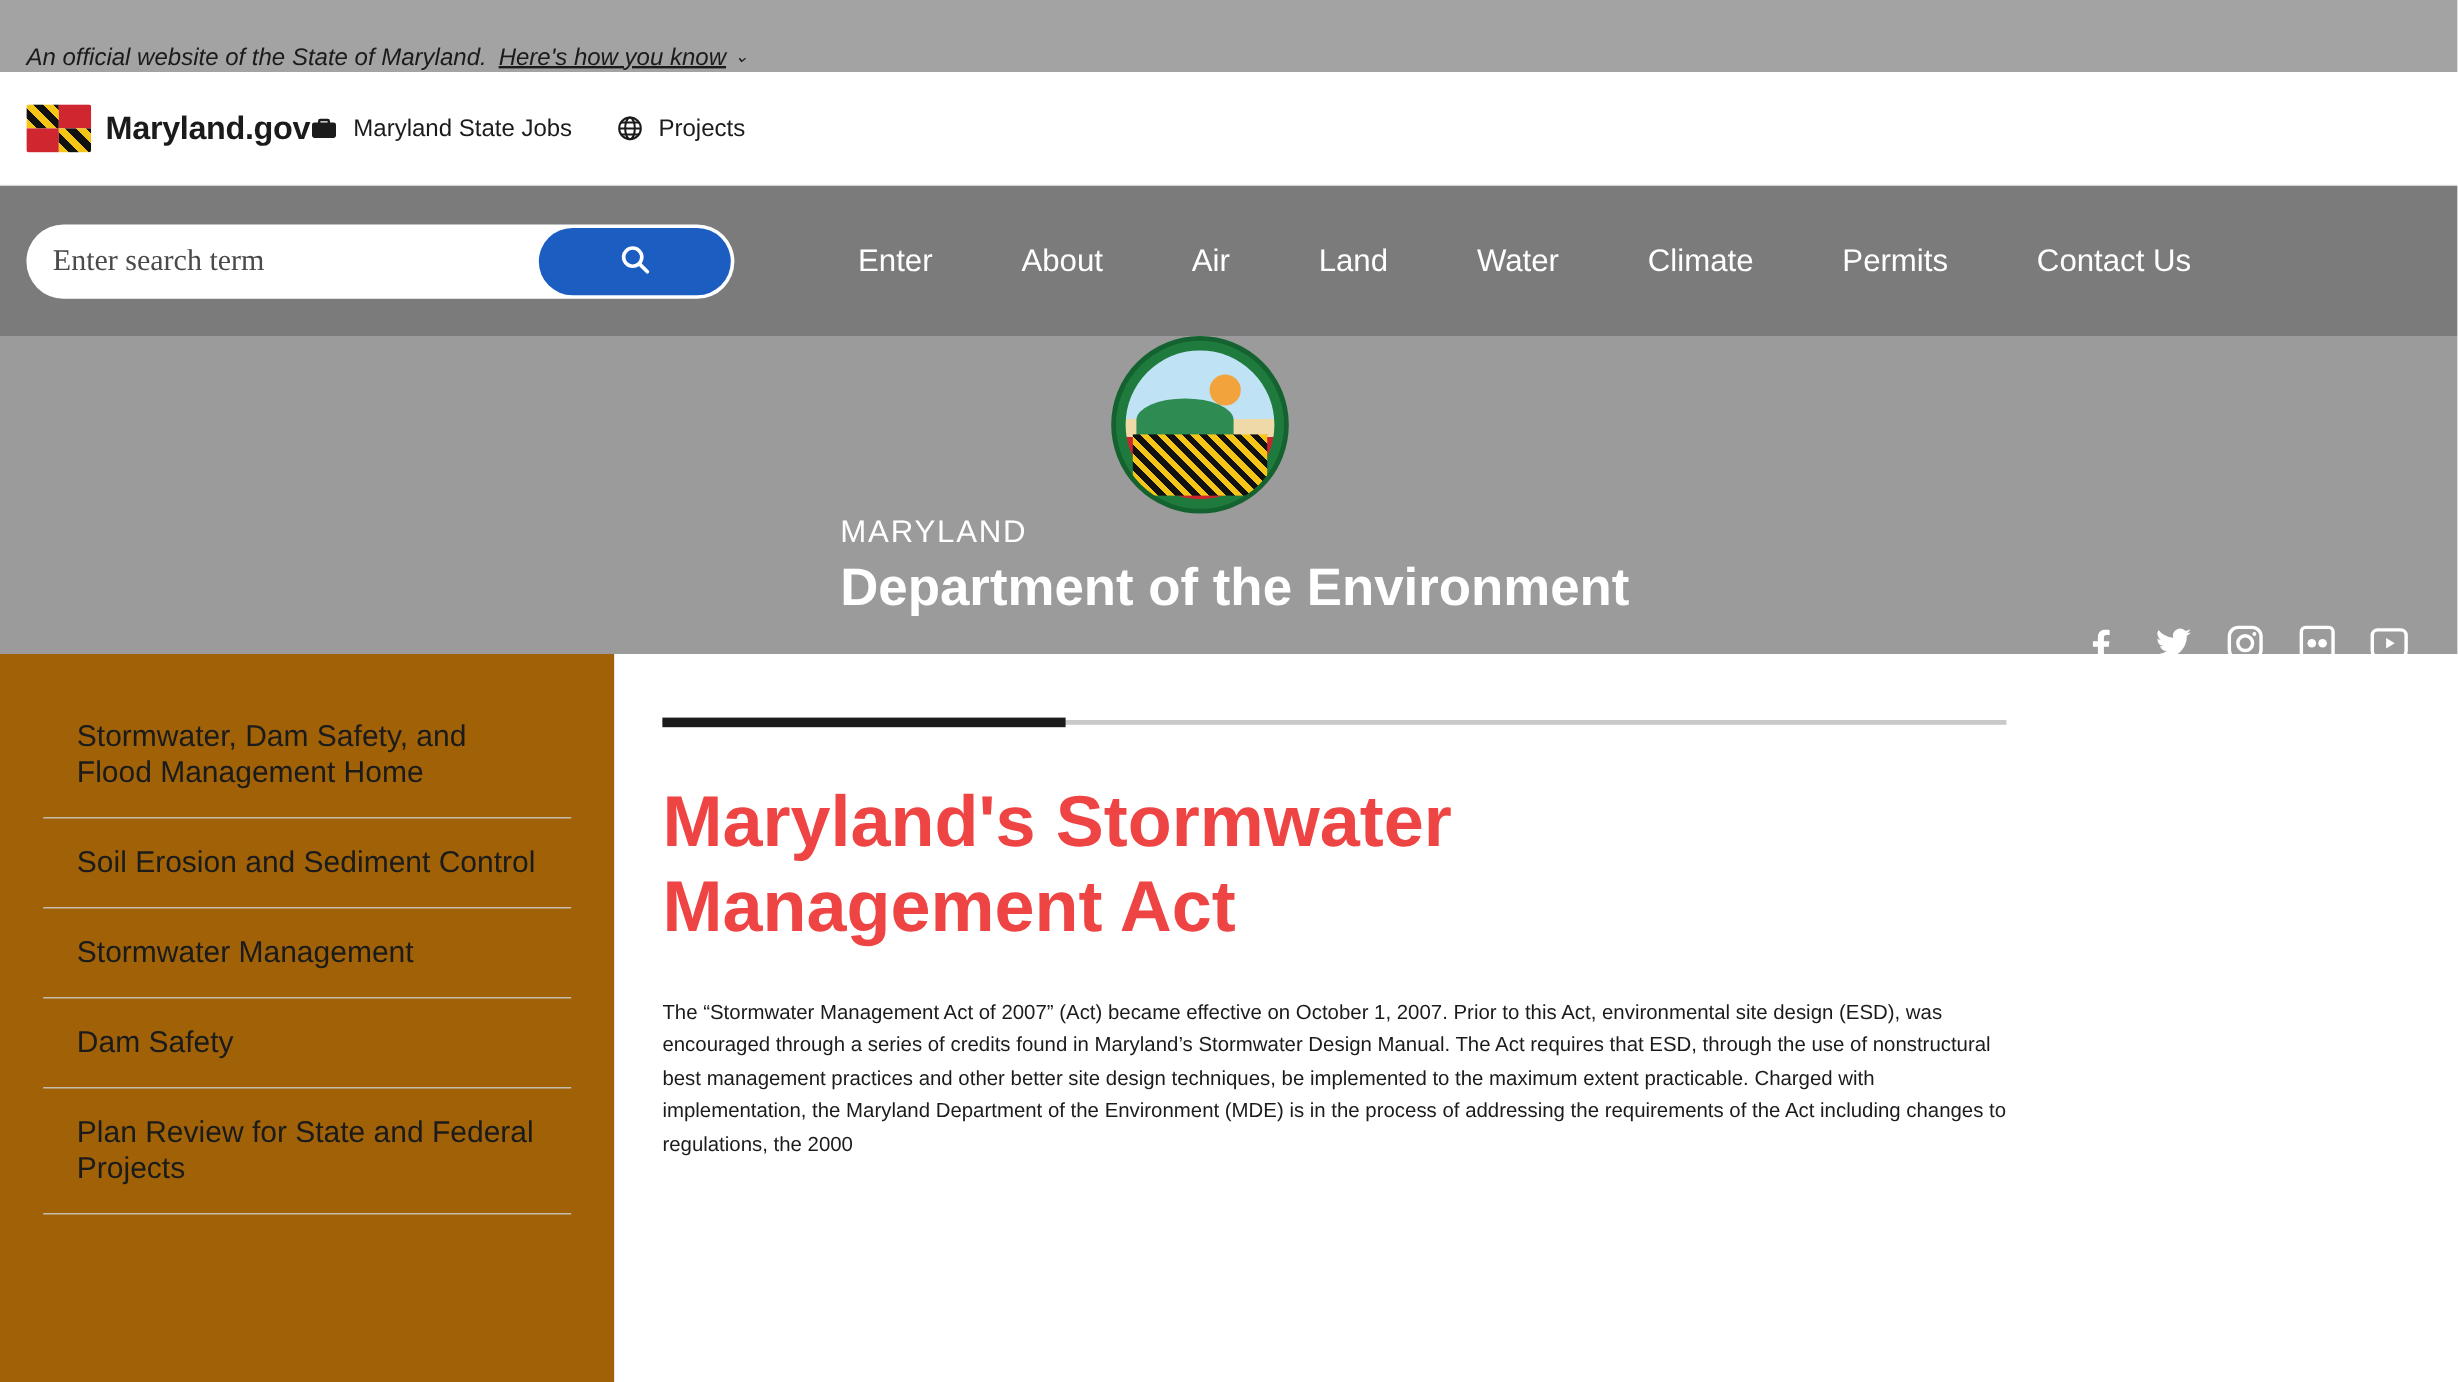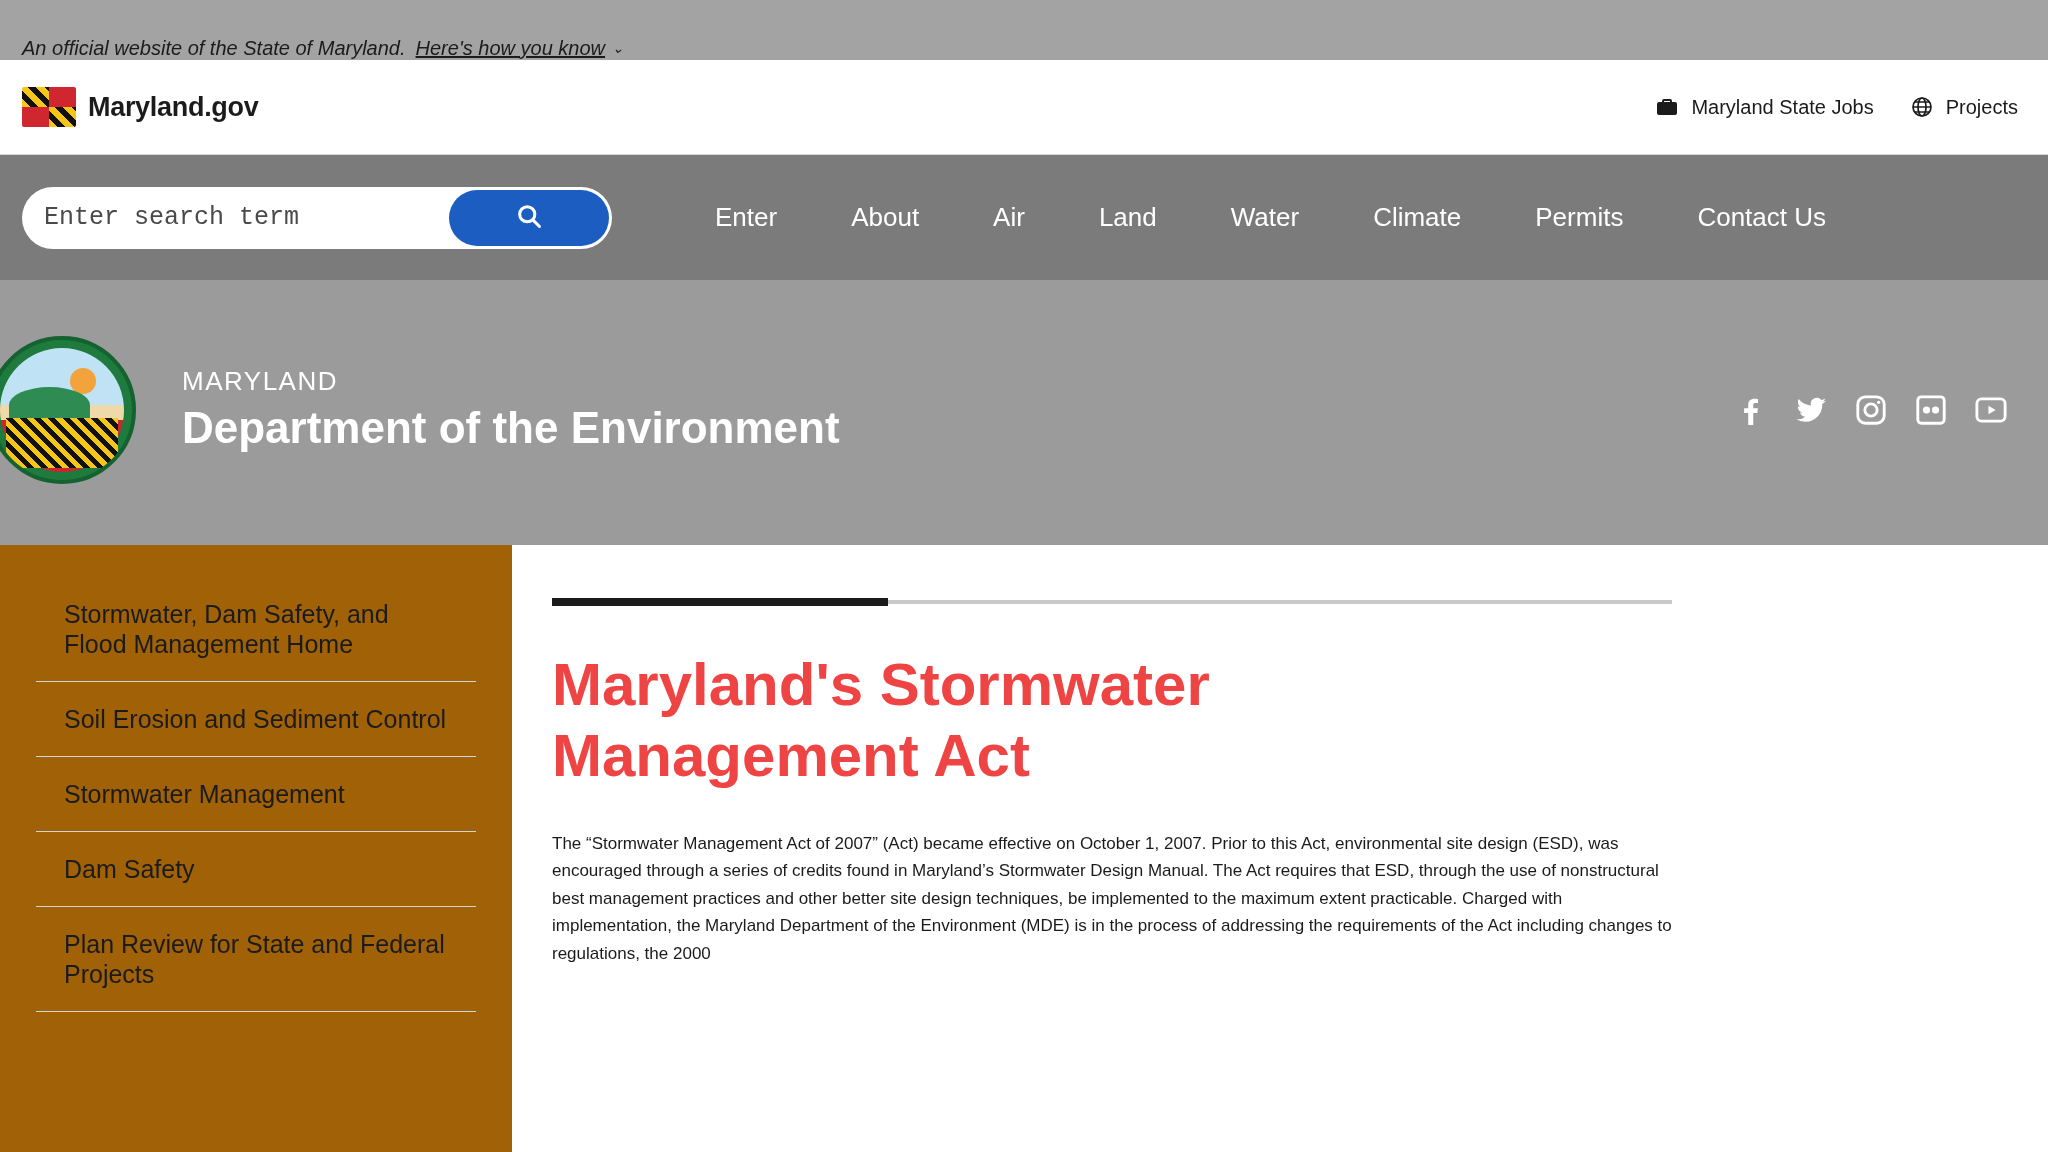--- a/index.html
+++ b/index.html
@@ -34,21 +34,20 @@
     font-size: 14px;
     transform: translateY(-2px);
   }
 
   
   .md-bar {
     height: 95px;
     background: #ffffff;
     display: flex;
     align-items: center;
-    justify-content: space-between;
     padding: 0 30px 0 22px;
     border-bottom: 1px solid #d6d6d6;
   }
   .md-brand { display: flex; align-items: center; gap: 12px; }
   .md-flag {
     width: 54px; height: 40px;
     position: relative;
     overflow: hidden;
     border-radius: 2px;
   }
@@ -89,21 +88,21 @@
     align-items: center;
     padding-left: 22px;
     position: relative;
   }
   .search-wrap input {
     flex: 1;
     border: none;
     outline: none;
     font-size: 25px;
     color: #3d3d3d;
-    font-family: Liberation Mono, monospace;
+    font-family: Liberation Serif, serif;
     background: transparent;
   }
   .search-wrap input::placeholder { color: #4a4a4a; }
   .search-btn {
     width: 160px; height: 56px;
     margin-right: 3px;
     background: #1b5dc0;
     border: none;
     border-radius: 999px;
     display: flex; align-items: center; justify-content: center;
@@ -124,20 +123,21 @@
   }
 
   
   .agency {
     height: 265px;
     background: #9b9b9b;
     display: flex;
     align-items: center;
     padding: 0 36px 6px 0;
     position: relative;
+    flex-direction: column;
   }
   .agency-seal {
     width: 148px; height: 148px;
     margin-left: -12px;
     border-radius: 50%;
     background: #1f7a3d;
     border: 4px solid #14622f;
     position: relative;
     overflow: hidden;
     flex: none;

